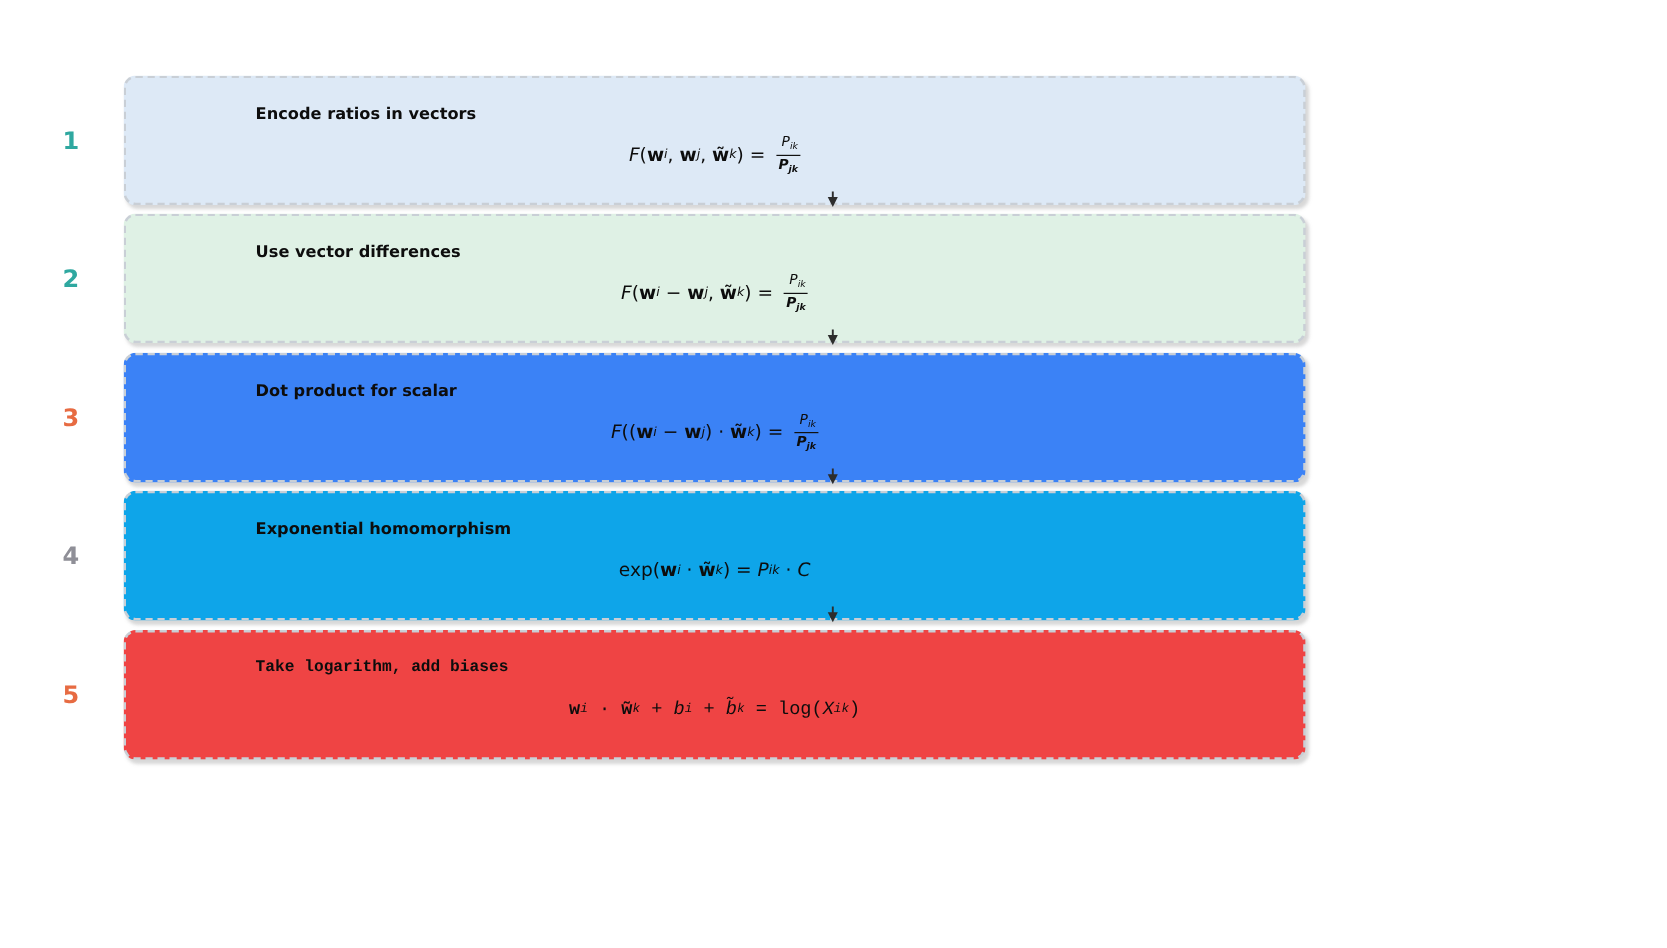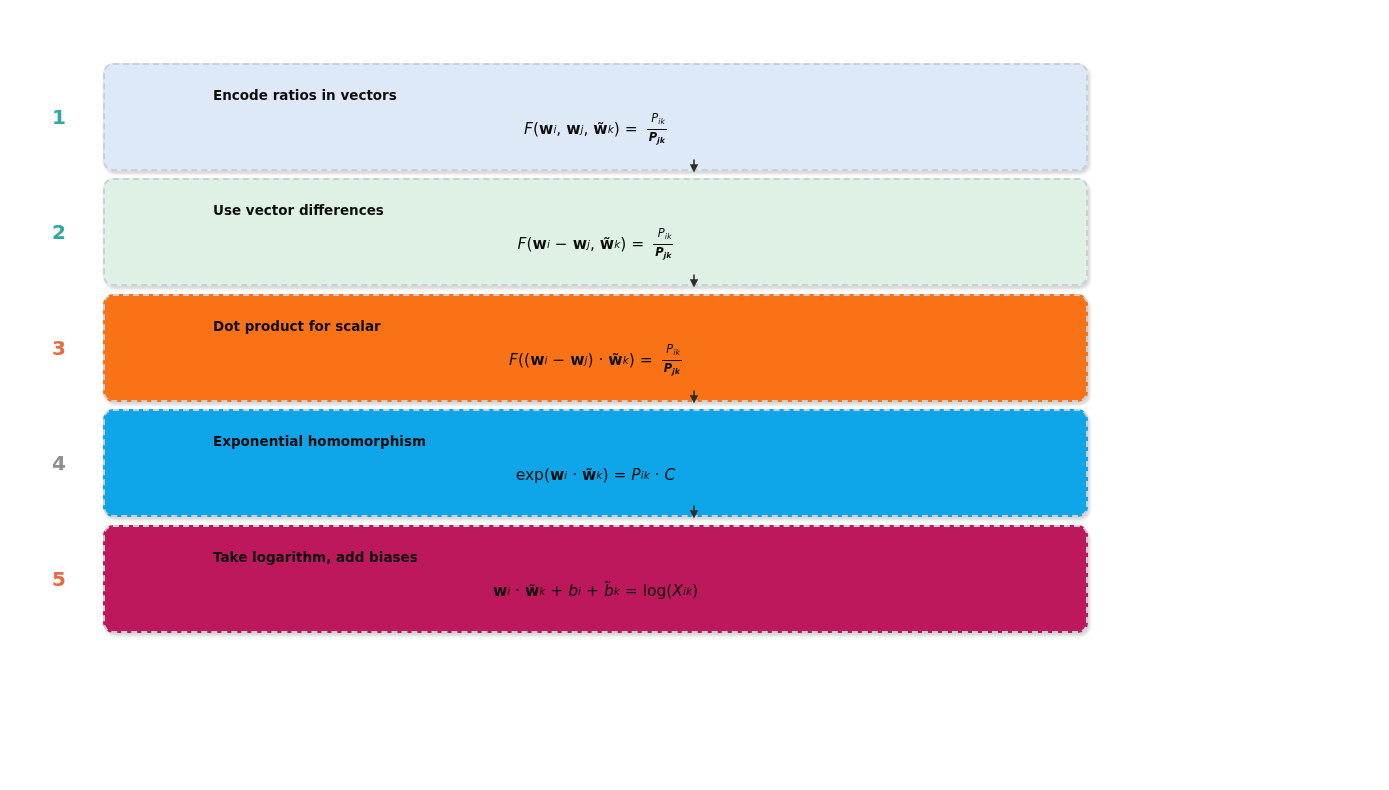--- a/index.html
+++ b/index.html
@@ -68,21 +68,21 @@
     </div>
   </div>
 
   <svg class="arrow" style="top: 274px; color: rgb(45, 45, 45);" width="12" height="14" viewBox="0 0 12 14">
     <line x1="6" y1="0.5" x2="6" y2="6" stroke="currentColor" stroke-width="1.6"></line>
     <path d="M1.8 5.2 L10.2 5.2 L6 13.5 Z" fill="currentColor"></path>
   </svg>
 
   <div class="step" style="top:294px">
     <div class="step-number" style="color: rgb(231, 107, 66);">3</div>
-    <div class="box" style="background-color: #f97316;">
+    <div class="box" style="background-color: #3b82f6;">
       <div class="box-title">Dot product for scalar</div>
       <div class="box-formula"><span class="it">F</span><span>((</span><span class="bd">w</span><span class="it sub">i</span><span> − </span><span class="bd">w</span><span class="it sub">j</span><span>) · </span><span class="bd">w̃</span><span class="it sub">k</span><span>) = </span><span class="frac"><span class="num"><span class="it">P</span><span class="it sub">ik</span></span><span class="den"><span class="it">P</span><span class="it sub">jk</span></span></span></div>
     </div>
   </div>
 
   <svg class="arrow" style="top: 390px; color: rgb(45, 45, 45);" width="12" height="14" viewBox="0 0 12 14">
     <line x1="6" y1="0.5" x2="6" y2="6" stroke="currentColor" stroke-width="1.6"></line>
     <path d="M1.8 5.2 L10.2 5.2 L6 13.5 Z" fill="currentColor"></path>
   </svg>
 
@@ -94,19 +94,19 @@
     </div>
   </div>
 
   <svg class="arrow" style="top: 505px; color: rgb(45, 45, 45);" width="12" height="14" viewBox="0 0 12 14">
     <line x1="6" y1="0.5" x2="6" y2="6" stroke="currentColor" stroke-width="1.6"></line>
     <path d="M1.8 5.2 L10.2 5.2 L6 13.5 Z" fill="currentColor"></path>
   </svg>
 
   <div class="step" style="top:525px">
     <div class="step-number" style="color: rgb(231, 107, 66);">5</div>
-    <div class="box" style="background-color: #be185d;">
+    <div class="box" style="background-color: #ef4444; font-family: Liberation Mono, monospace;">
       <div class="box-title">Take logarithm, add biases</div>
       <div class="box-formula"><span class="bd">w</span><span class="it sub">i</span><span> · </span><span class="bd">w̃</span><span class="it sub">k</span><span> + </span><span class="it">b</span><span class="it sub">i</span><span> + </span><span class="it">b̃</span><span class="it sub">k</span><span> = log(</span><span class="it">X</span><span class="it sub">ik</span><span>)</span></div>
     </div>
   </div>
 
 </div>
 
 </body></html>

